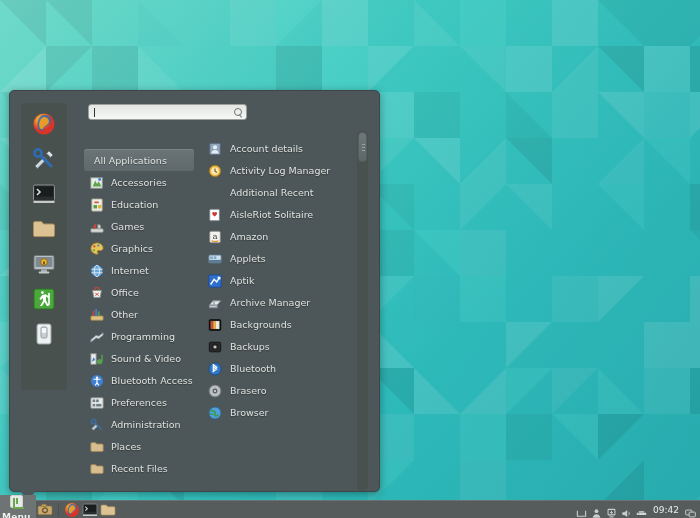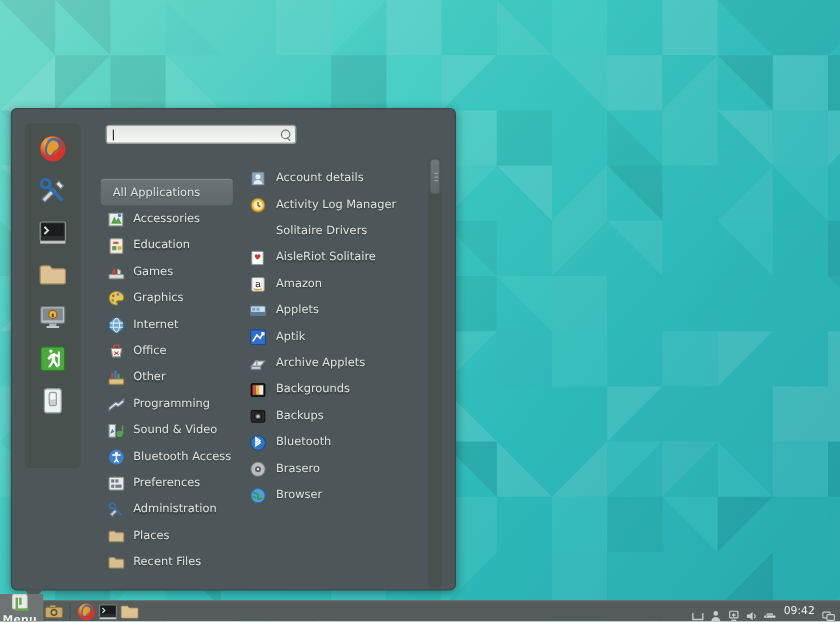--- a/index.html
+++ b/index.html
@@ -467,21 +467,21 @@
           <div class="app-item">
             <span class="app-icon"><svg width="14" height="14" viewBox="0 0 16 16">
                 <circle cx="8" cy="8" r="6.6" fill="#e8b63e" stroke="#9b7420"></circle>
                 <circle cx="8" cy="8" r="4.4" fill="#fbe8b5"></circle>
                 <path d="M8 5v3.2l2.2 1.4" stroke="#7b5c16" stroke-width="1.3" fill="none"></path>
               </svg></span>
             <span class="app-label">Activity Log Manager</span>
           </div>
           <div class="app-item">
             <span class="app-icon"></span>
-            <span class="app-label">Solitaire Drivers</span>
+            <span class="app-label">Additional Recent</span>
           </div>
           <div class="app-item">
             <span class="app-icon"><svg width="14" height="14" viewBox="0 0 16 16">
                 <rect x="2" y="1.5" width="11" height="13" rx="1" fill="#fff" stroke="#7e868c"></rect>
                 <path d="M7.6 5.2c.9-1.3 2.8-.5 2.8 1 0 1.6-2.8 3.4-2.8 3.4S4.8 7.8 4.8 6.2c0-1.5 1.9-2.3 2.8-1z" fill="#cc3b35"></path>
               </svg></span>
             <span class="app-label">AisleRiot Solitaire</span>
           </div>
           <div class="app-item">
             <span class="app-icon"><svg width="14" height="14" viewBox="0 0 16 16">
@@ -507,21 +507,21 @@
                 <path d="M11 4h2.4v2.4" stroke="#fff" stroke-width="1.6" fill="none"></path>
               </svg></span>
             <span class="app-label">Aptik</span>
           </div>
           <div class="app-item">
             <span class="app-icon"><svg width="14" height="14" viewBox="0 0 16 16">
                 <path d="M1.5 10.5l4-5h9l-4 5z" fill="#e3e6e8" stroke="#7f878c"></path>
                 <rect x="1.5" y="10.5" width="9" height="3" fill="#c6ccd0" stroke="#7f878c"></rect>
                 <rect x="6" y="5" width="1.6" height="5.5" fill="#9aa3a8"></rect>
               </svg></span>
-            <span class="app-label">Archive Applets</span>
+            <span class="app-label">Archive Manager</span>
           </div>
           <div class="app-item">
             <span class="app-icon"><svg width="14" height="14" viewBox="0 0 16 16">
                 <rect x="1.5" y="2" width="13" height="12" rx="1" fill="#2a2a2a" stroke="#000"></rect>
                 <rect x="3" y="3.5" width="3" height="9" fill="#d8483a"></rect>
                 <rect x="6" y="3.5" width="3" height="9" fill="#e8b63e"></rect>
                 <rect x="9" y="3.5" width="4" height="9" fill="#eceae2"></rect>
               </svg></span>
             <span class="app-label">Backgrounds</span>
           </div>

